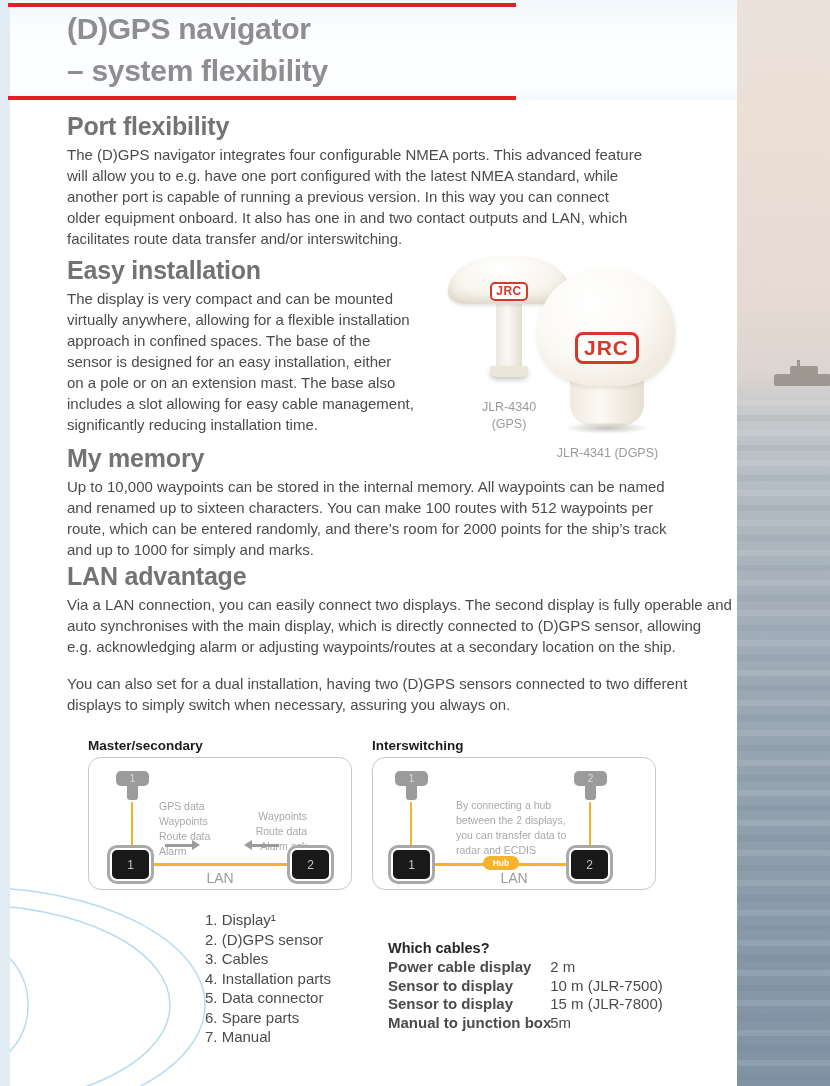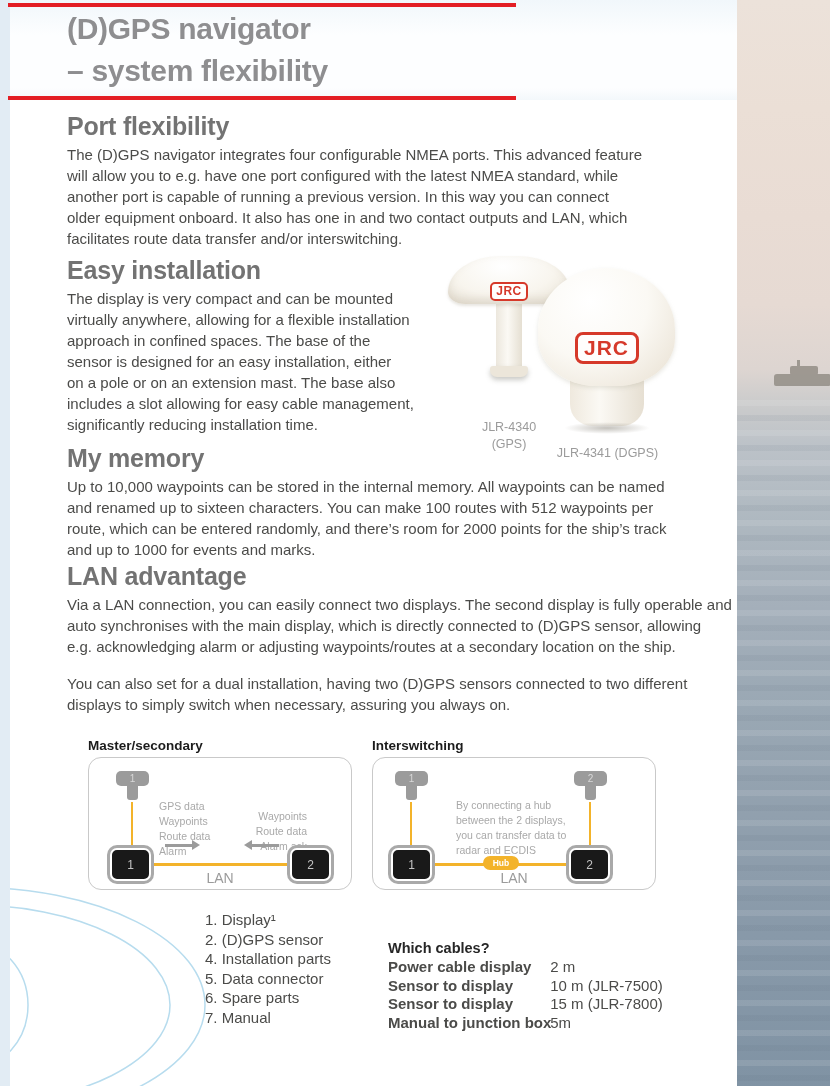--- a/index.html
+++ b/index.html
@@ -63,21 +63,21 @@
      border-radius:4px 4px 22px 22px;}
   .dgps-shadow{position:absolute;left:26px;bottom:4px;width:86px;height:12px;border-radius:50%;
      background:radial-gradient(ellipse,rgba(125,120,108,.45),rgba(0,0,0,0) 70%);}
   .jrc{display:block;border-style:solid;border-color:#d6392a;color:#d6392a;font-weight:bold;
      background:#fffefd;text-align:center;}
   .jrc-small{position:absolute;left:50%;top:26px;transform:translateX(-50%);width:34px;
      border-width:2px;border-radius:5px;font-size:12px;line-height:15px;letter-spacing:.5px;}
   .jrc-mid{position:absolute;left:50%;top:64px;transform:translateX(-50%);width:58px;
      border-width:3px;border-radius:8px;font-size:21px;line-height:26px;letter-spacing:1px;}
   .sensor-caption{position:absolute;text-align:center;color:#9b9b9b;font-size:12.5px;line-height:17px;z-index:3;}
-  .cap-gps{left:448px;top:399px;width:122px;margin-top:20px;}
+  .cap-gps{left:448px;top:399px;width:122px;}
   .cap-dgps{left:535px;top:445px;width:145px;}
 
   
   .diag{position:absolute;z-index:2;}
   .diag-master{left:88px;top:738px;width:266px;}
   .diag-inter{left:372px;top:738px;width:286px;}
   .diag-title{font-size:13.5px;font-weight:bold;color:#1c1c1c;}
   .diag-box{position:absolute;top:19px;left:0;height:133px;background:#fff;
      border:1.5px solid #c9c9c9;border-radius:13px;box-sizing:border-box;}
   .diag-master .diag-box{width:264px;} .diag-inter .diag-box{width:284px;}
@@ -183,21 +183,21 @@
     <div>(GPS)</div>
   </div>
   <div class="sensor-caption cap-dgps">JLR-4341 (DGPS)</div>
 
   <div class="sec sec-memory">
     <h2>My memory</h2>
     <div class="body">
       <div>Up to 10,000 waypoints can be stored in the internal memory. All waypoints can be named</div>
       <div>and renamed up to sixteen characters. You can make 100 routes with 512 waypoints per</div>
       <div>route, which can be entered randomly, and there’s room for 2000 points for the ship’s track</div>
-      <div>and up to 1000 for events and marks.</div>
+      <div>and up to 1000 for simply and marks.</div>
     </div>
   </div>
 
   <div class="sec sec-lan">
     <h2>LAN advantage</h2>
     <div class="body">
       <div>Via a LAN connection, you can easily connect two displays. The second display is fully operable and</div>
       <div>auto synchronises with the main display, which is directly connected to (D)GPS sensor, allowing</div>
       <div>e.g. acknowledging alarm or adjusting waypoints/routes at a secondary location on the ship.</div>
     </div>
@@ -267,20 +267,21 @@
       <div class="hline" style="left:62px;top:105px;width:131px;"></div>
       <div class="hub">Hub</div>
       <div class="lan-label">LAN</div>
     </div>
   </div>
 
   <div class="sec-box">
     <div class="box-list">
       <div>1. Display¹</div>
       <div>2. (D)GPS sensor</div>
+      <div>3. Cables</div>
       <div>4. Installation parts</div>
       <div>5. Data connector</div>
       <div>6. Spare parts</div>
       <div>7. Manual</div>
     </div>
   </div>
   <div class="cables">
     <div class="cables-heading">Which cables?</div>
     <div class="cable-row">
       <span class="lbl">Power cable display</span>

